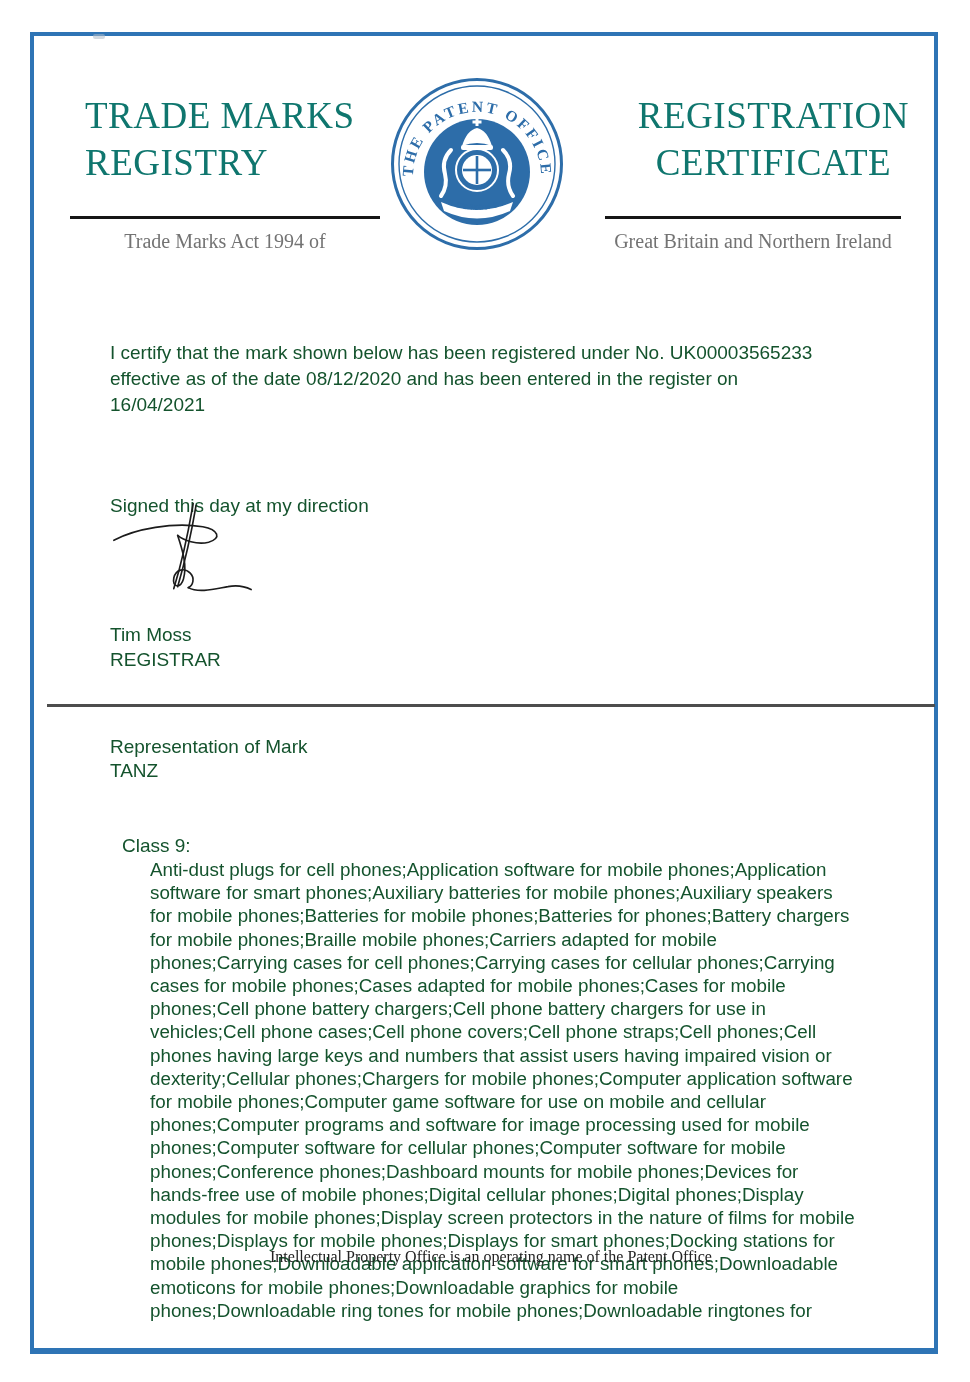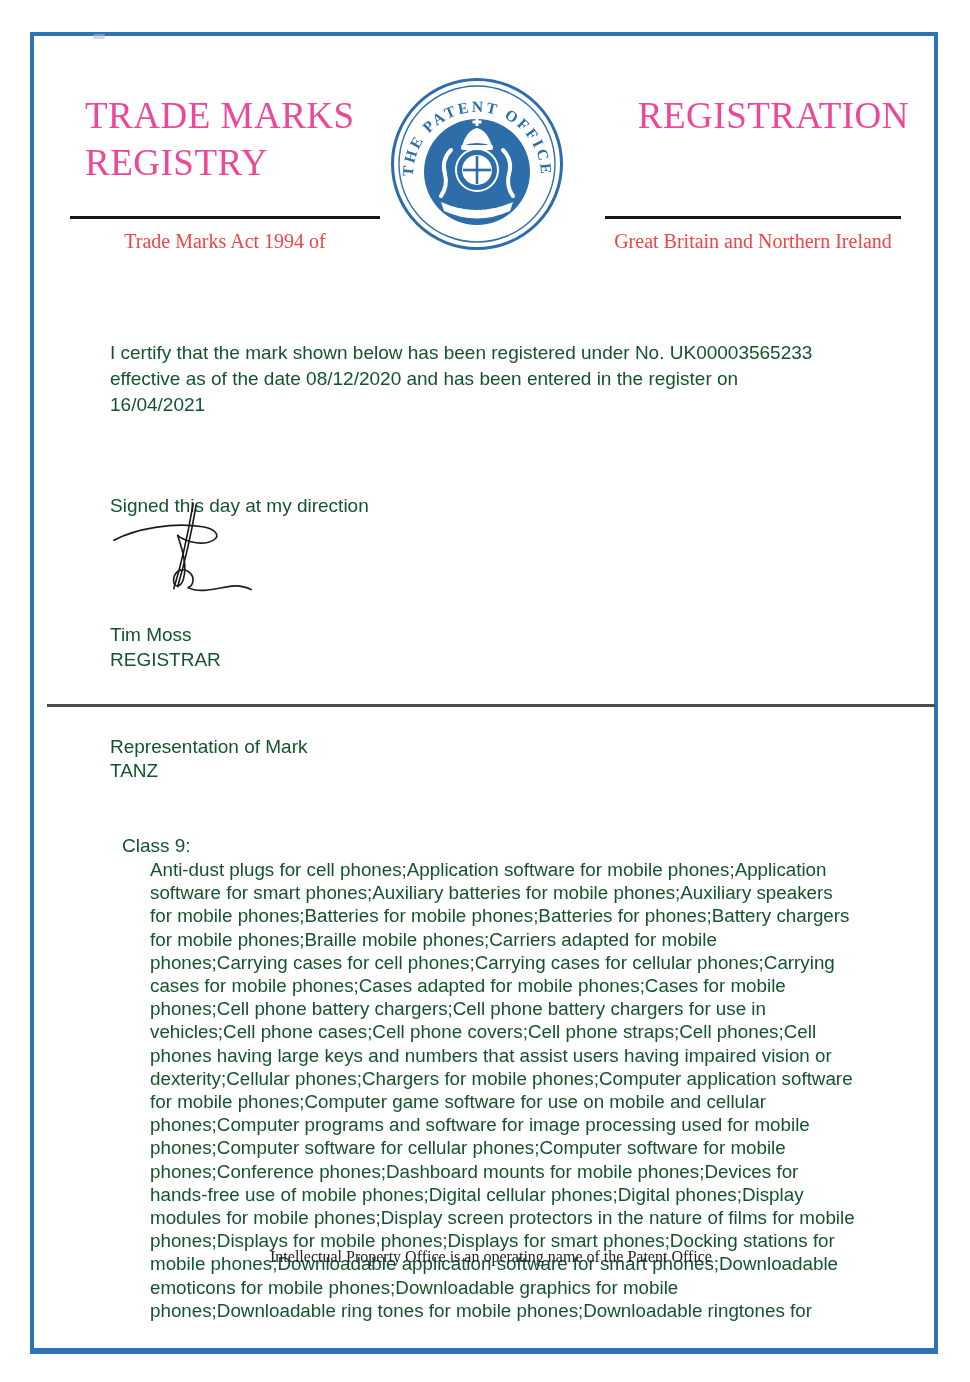--- a/index.html
+++ b/index.html
@@ -2,27 +2,27 @@
 <html><head>
 <meta charset="utf-8">
 <style>
   html,body{margin:0;padding:0;background:#ffffff;}
   .page{position:relative;width:970px;height:1382px;background:#ffffff;overflow:hidden;
         font-family:"Liberation Sans",sans-serif;color:#1a1a1a;}
   .frame{position:absolute;left:30px;top:32px;width:908px;height:1322px;box-sizing:border-box;
          border:4px solid #2e74b5;border-bottom-width:6px;background:#ffffff;}
   .smudge{position:absolute;left:93px;top:34px;width:12px;height:5px;background:#aebcc9;opacity:.55;border-radius:2px;}
   .title{position:absolute;font-family:"Liberation Serif",serif;font-size:37px;line-height:47px;
-         letter-spacing:.5px;color:#ec4899;}
+         letter-spacing:.5px;color:#0f766e;}
   .title-left{left:85px;top:92px;text-align:left;}
   .title-right{right:61px;top:92px;text-align:center;}
   .hrule{position:absolute;height:3px;background:#161616;}
   .rule-left{left:70px;top:216px;width:310px;}
   .rule-right{left:605px;top:216px;width:296px;}
-  .subhead{position:absolute;top:230px;font-family:"Liberation Serif",serif;font-size:20px;color:#ef4444;text-align:center;}
+  .subhead{position:absolute;top:230px;font-family:"Liberation Serif",serif;font-size:20px;color:#737373;text-align:center;}
   .sub-left{left:70px;width:310px;}
   .sub-right{left:605px;width:296px;}
 
   .seal{position:absolute;left:389px;top:76px;width:176px;height:176px;}
 
   .body-text{position:absolute;left:110px;width:812px;font-size:19px;line-height:26px;color:#14532d;}
   .prelines{white-space:pre-line;}
   .certify{top:340px;}
   .signed-line{top:452px;margin-top:41px;}
   .signature{position:absolute;left:110px;top:498px;width:145px;height:100px;}
@@ -45,20 +45,21 @@
 <div class="page">
   <div class="frame"></div>
   <div class="smudge"></div>
 
   <div class="title title-left">
     <div>TRADE MARKS</div>
     <div>REGISTRY</div>
   </div>
   <div class="title title-right">
     <div>REGISTRATION</div>
+    <div>CERTIFICATE</div>
   </div>
   <div class="hrule rule-left"></div>
   <div class="hrule rule-right"></div>
   <div class="subhead sub-left">Trade Marks Act 1994 of</div>
   <div class="subhead sub-right">Great Britain and Northern Ireland</div>
 
   <svg class="seal" viewBox="0 0 176 176" aria-hidden="true">
     <circle cx="88" cy="88" r="84.5" fill="#ffffff" stroke="#2d6da9" stroke-width="3"></circle>
     <circle cx="88" cy="88" r="78" fill="none" stroke="#2d6da9" stroke-width="1.4"></circle>
     <path id="sealArc" d="M 24 100 A 64 64 0 1 1 152 100" fill="none"></path>

